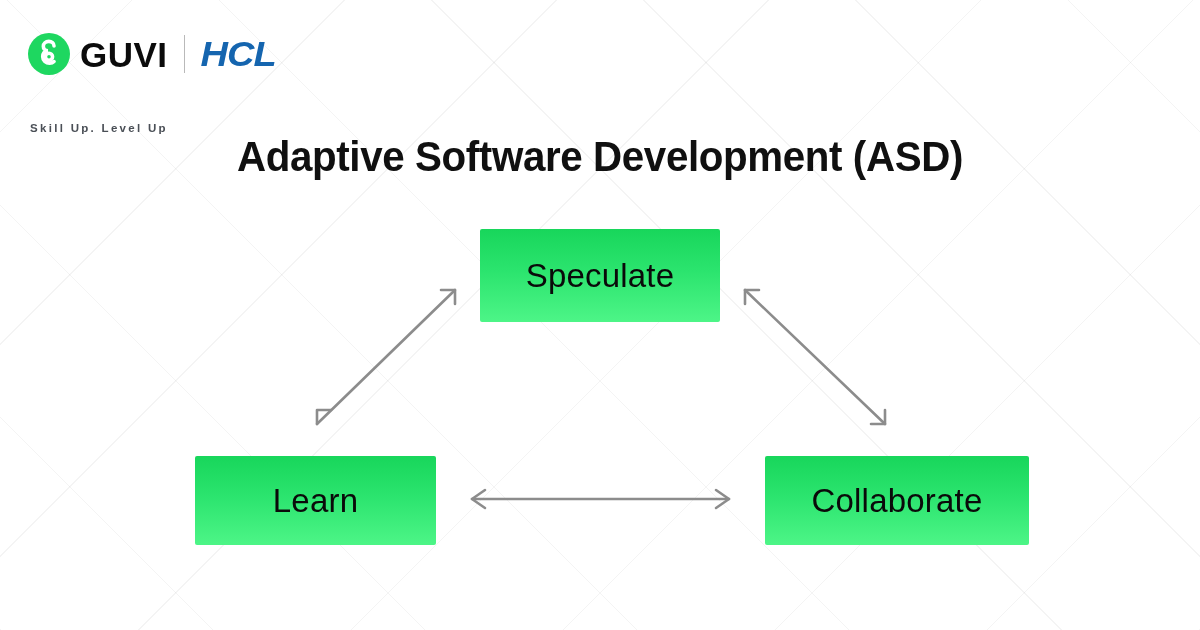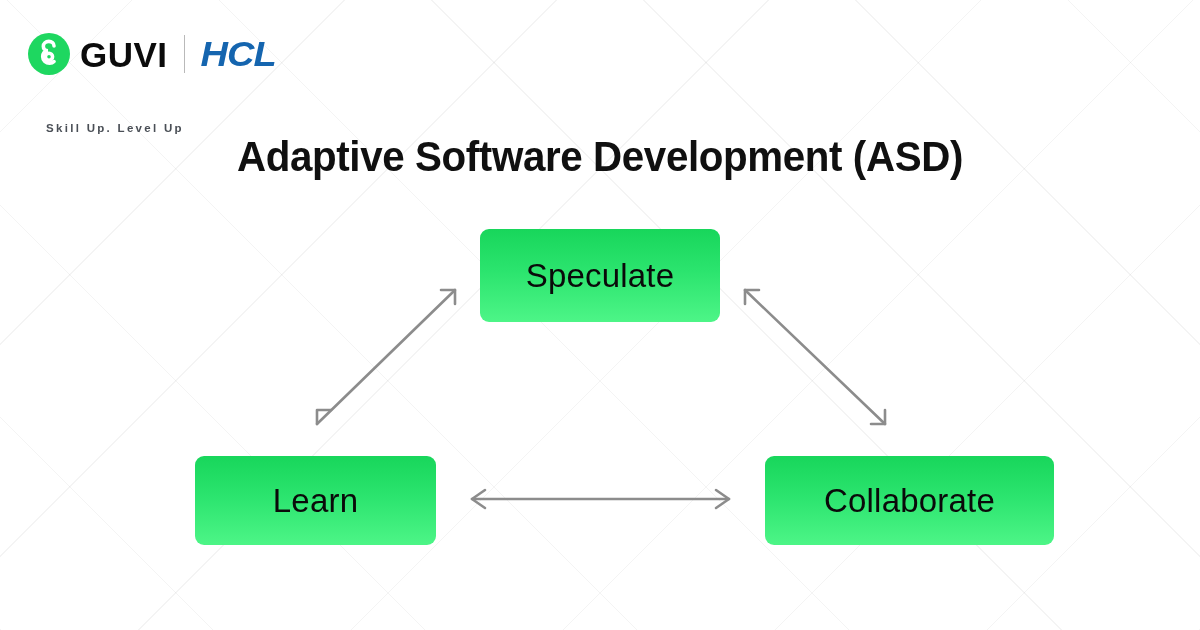--- a/index.html
+++ b/index.html
@@ -77,21 +77,21 @@
     font-size: 38px;
     font-weight: 700;
     font-style: italic;
     letter-spacing: -1px;
     color: #1565AF;
     line-height: 1;
     transform: scaleY(0.92);
   }
   #brand-tagline {
     margin-top: 9px;
-    margin-left: 18px;
+    margin-left: 2px;
     font-family: "Liberation Sans", sans-serif;
     font-size: 11.5px;
     font-weight: 700;
     letter-spacing: 2.3px;
     color: #4a4f56;
     white-space: nowrap;
   }
 
   
   #page-title {
@@ -116,21 +116,21 @@
   #arrow-layer {
     position: absolute;
     left: 0;
     top: 0;
     width: 1200px;
     height: 630px;
     pointer-events: none;
   }
   .node-box {
     position: absolute;
-    border-radius: 9px;
+    border-radius: 2px;
     display: flex;
     align-items: center;
     justify-content: center;
     background-image: linear-gradient(180deg, #18D65B 0%, #2BE46E 45%, #4DF587 100%);
   }
   .node-label {
     font-family: "Liberation Sans", sans-serif;
     font-size: 33px;
     font-weight: 400;
     color: #0a0a0a;
@@ -145,21 +145,21 @@
   }
   #node-learn {
     left: 195px;
     top: 456px;
     width: 241px;
     height: 89px;
   }
   #node-collaborate {
     left: 765px;
     top: 456px;
-    width: 289px;
+    width: 264px;
     height: 89px;
   }
 </style>
 </head>
 <body>
 
 <div id="canvas">
 
   <div id="bg-pattern"></div>
 

